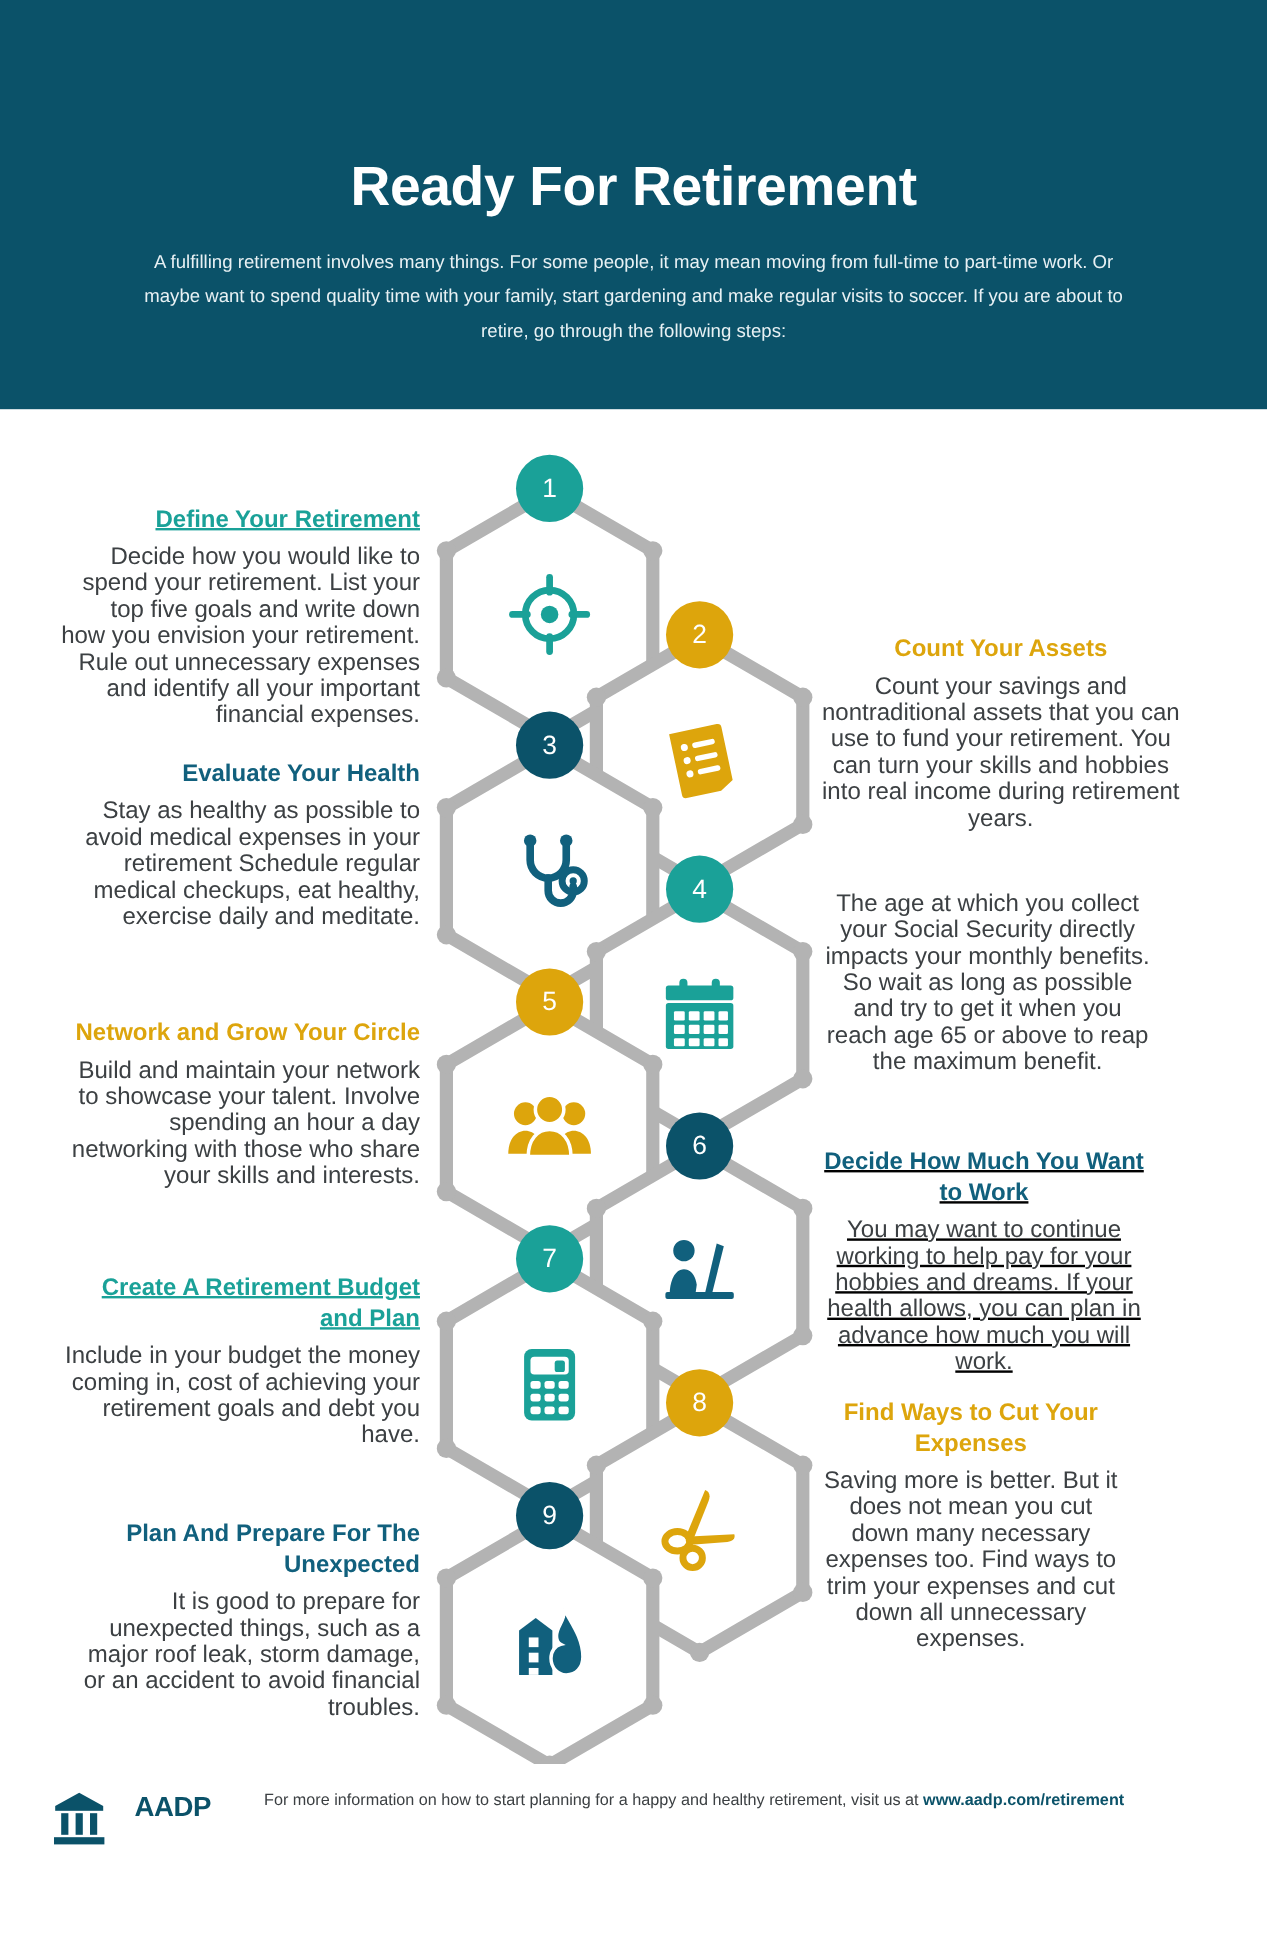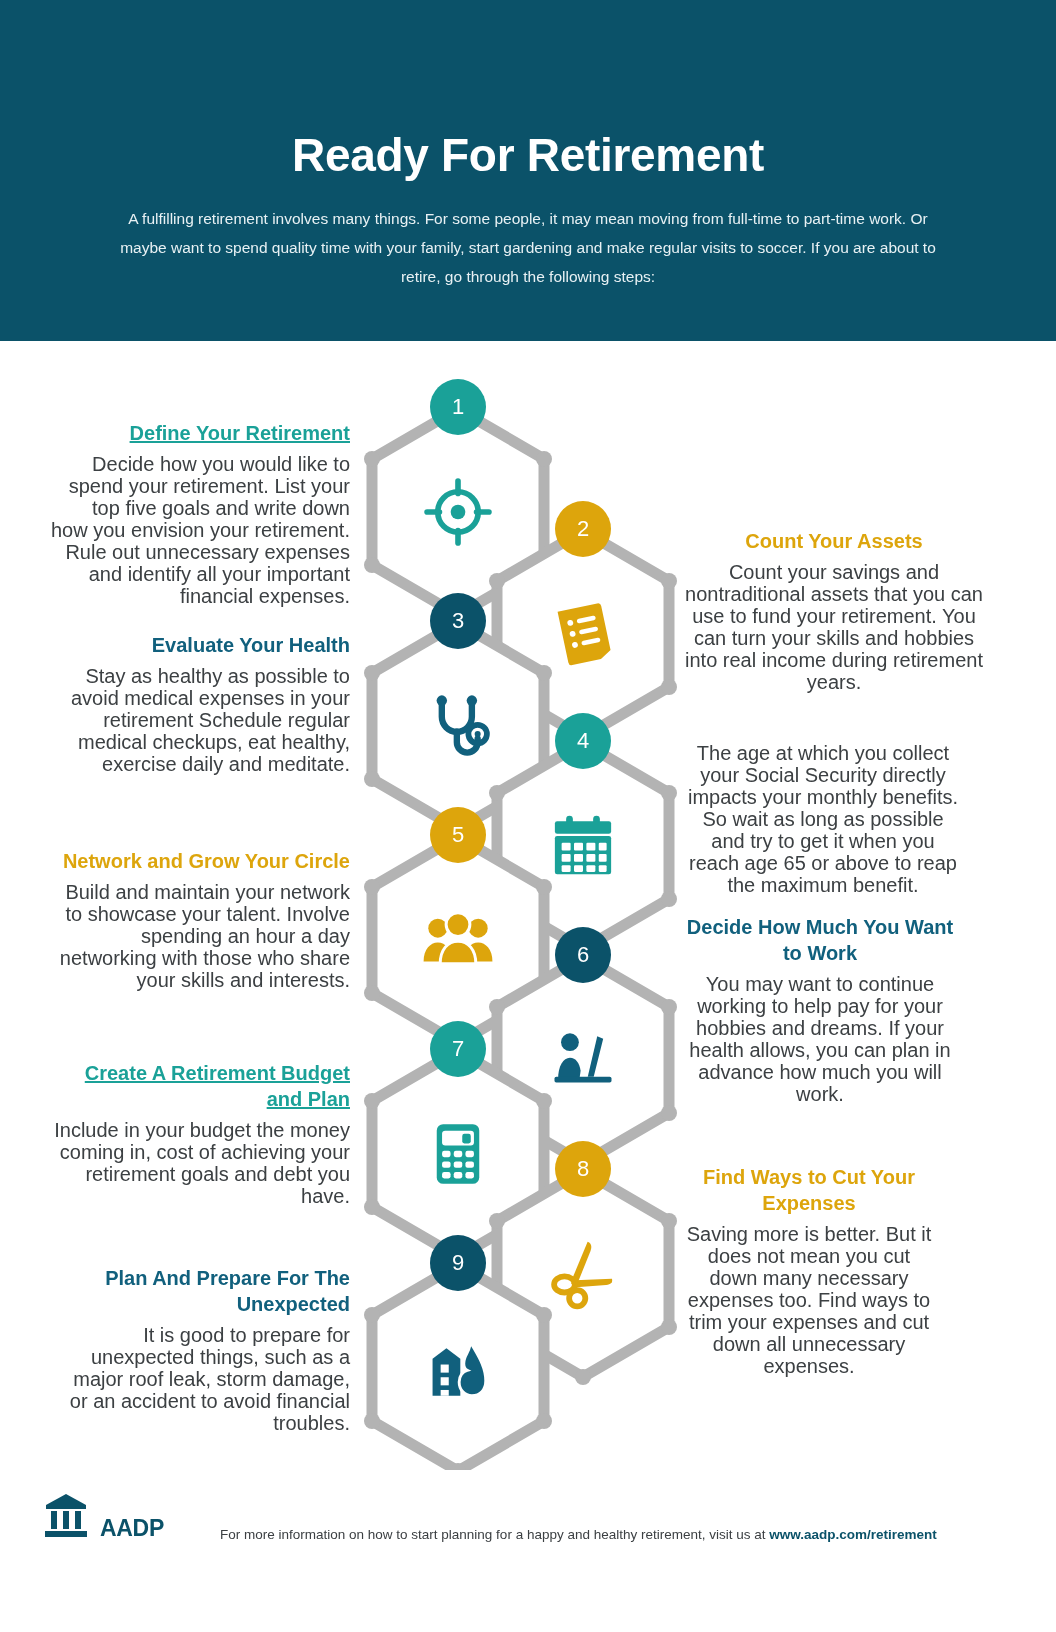--- a/index.html
+++ b/index.html
@@ -74,28 +74,28 @@
   .c-blue { color: #11607d; }
 
   
   .footer {
     position: absolute; left: 0; top: 1470px;
     width: 1056px; height: 162px;
     background: #ffffff;
   }
   .footer-inner {
     position: absolute; left: 44px; top: 22px;
-    display: flex; align-items: flex-end; gap: 12px;
+    display: flex; align-items: flex-start; gap: 24px;
   }
   .brand-name {
     font-size: 23px; font-weight: bold; color: #0b5269;
     letter-spacing: -0.3px;
   }
   .footer-text {
-    font-size: 13.5px; color: #3c4043; margin-left: 44px;
+    font-size: 13.5px; color: #3c4043; margin-left: 20px;
   }
   .footer-link { color: #0b5269; font-weight: bold; }
 </style>
 </head>
 <body>
 
 <div class="header">
   <div class="title-line2">Ready For Retirement</div>
   <div class="subtitle">A fulfilling retirement involves many things. For some people, it may mean moving from full-time to part-time work. Or maybe want to spend quality time with your family, start gardening and make regular visits to soccer. If you are about to retire, go through the following steps:</div>
 </div>
@@ -348,21 +348,21 @@
 
 <div class="block right" style="top:742px; width:278px;">
   <p>The age at which you collect your Social Security directly impacts your monthly benefits. So wait as long as possible and try to get it when you reach age 65 or above to reap the maximum benefit.</p>
 </div>
 
 <div class="block left" style="top:848px;">
   <h2 class="c-gold">Network and Grow Your Circle</h2>
   <p>Build and maintain your network to showcase your talent. Involve spending an hour a day networking with those who share your skills and interests.</p>
 </div>
 
-<div class="block right" style="top:914px; width:272px;">
+<div class="block right" style="top:955px; width:272px;text-decoration:underline;">
   <h2 class="c-blue">Decide How Much You Want to Work</h2>
   <p>You may want to continue working to help pay for your hobbies and dreams. If your health allows, you can plan in advance how much you will work.</p>
 </div>
 
 <div class="block left" style="top:1060px;">
   <h2 class="c-teal">Create A Retirement Budget and Plan</h2>
   <p>Include in your budget the money coming in, cost of achieving your retirement goals and debt you have.</p>
 </div>
 
 <div class="block right" style="top:1164px; width:250px;">

